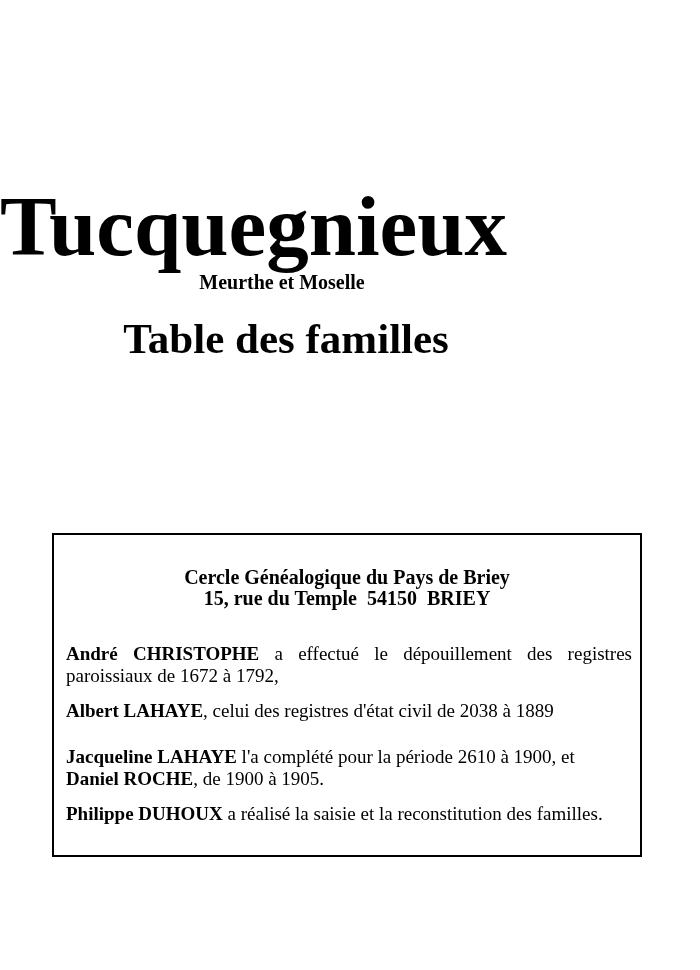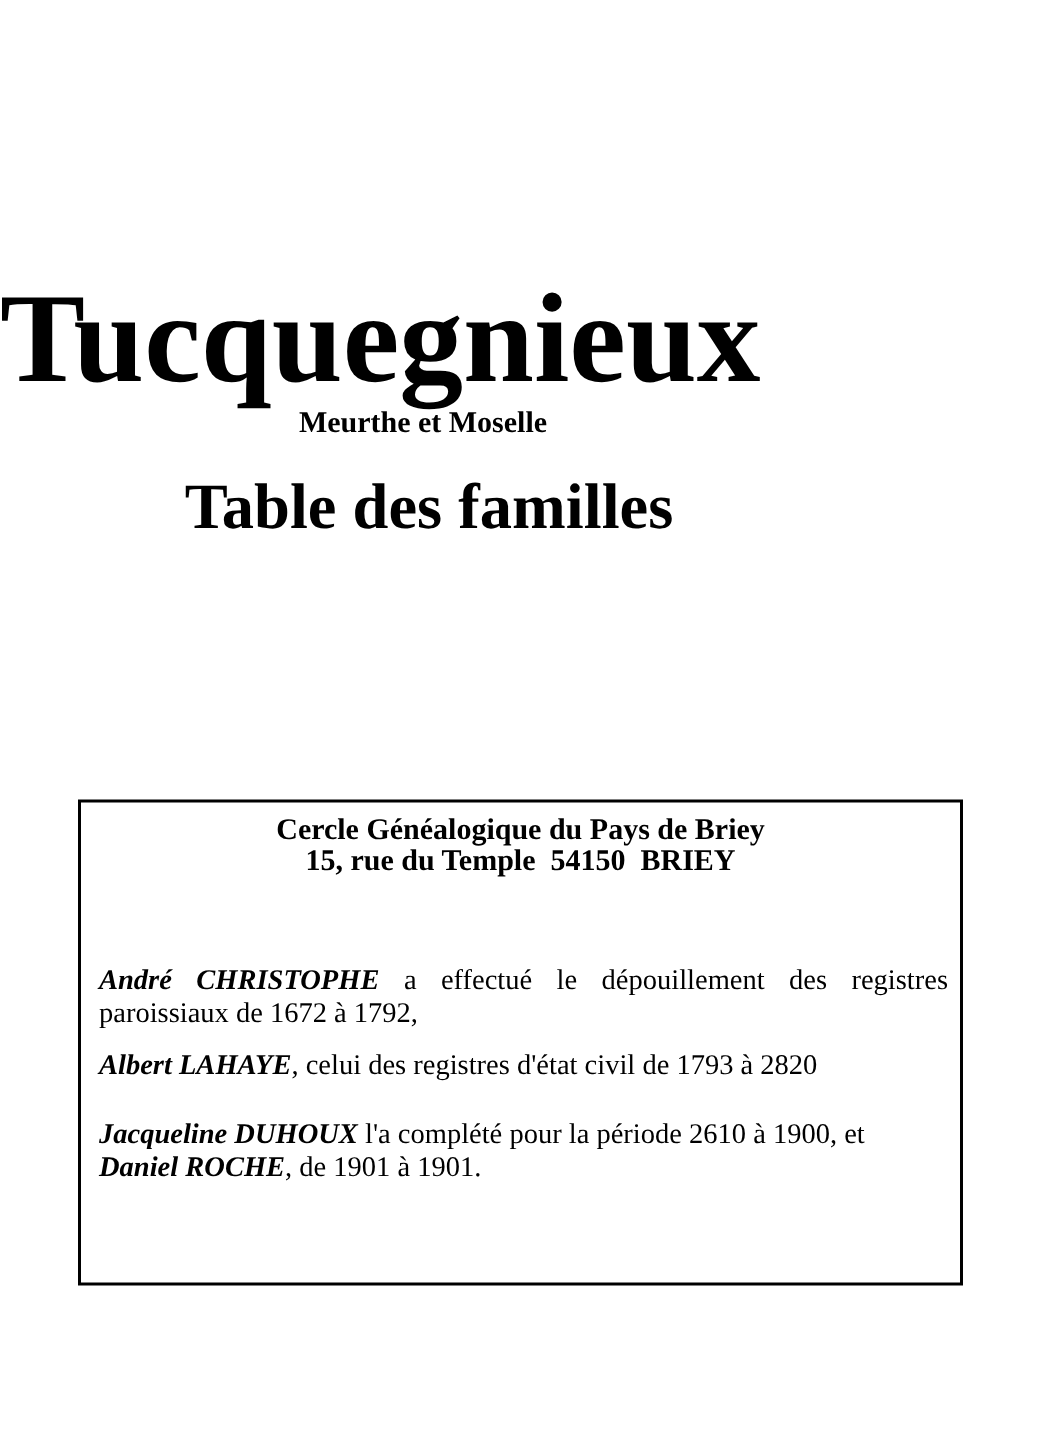--- a/index.html
+++ b/index.html
@@ -48,21 +48,21 @@
   .info-box {
     left: 52px;
     top: 533px;
     width: 590px;
     height: 324px;
     border: 2px solid #000000;
     box-sizing: border-box;
   }
   .info-box .address {
     position: absolute;
-    top: 8px;
+    top: 32px;
     left: 0;
     right: 0;
     text-align: center;
     font-weight: bold;
     font-size: 20px;
     line-height: 21px;
   }
   .info-box .address .addr-line2 {
     white-space: pre-wrap;
   }
@@ -72,38 +72,39 @@
     right: 8px;
     margin: 0;
     font-size: 19px;
     line-height: 22px;
   }
   .info-box p.justified { text-align: justify; }
   .p1 { top: 108px; }
   .p2 { top: 165px; }
   .p3 { top: 211px; }
   .p4 { top: 268px; }
-  b { font-weight: bold; font-style: italic; }
+  b { font-weight: bold; }
 </style>
 </head>
 <body>
 
 <div class="abs doc-title">Tucquegnieux</div>
 
 <div class="abs doc-subtitle">Meurthe et Moselle</div>
 
 <div class="abs doc-heading">Table des familles</div>
 
 <div class="abs info-box">
 
   <div class="address">
     <div>Cercle Généalogique du Pays de Briey</div>
     <div class="addr-line2">15, rue du Temple  54150  BRIEY</div>
   </div>
 
   <p class="p1 justified"><b>André CHRISTOPHE</b><span> a effectué le dépouillement des registres paroissiaux de 1672 à 1792,</span></p>
 
-  <p class="p2"><b>Albert LAHAYE</b><span>, celui des registres d'état civil de 1793 à 2820</span></p>
+  <p class="p2"><b>Albert LAHAYE</b><span>, celui des registres d'état civil de 2038 à 1889</span></p>
 
-  <p class="p3"><b>Jacqueline DUHOUX</b><span> l'a complété pour la période 2610 à 1900, et</span><br><b>Daniel ROCHE</b><span>, de 1901 à 1901.</span></p>
+  <p class="p3"><b>Jacqueline LAHAYE</b><span> l'a complété pour la période 2610 à 1900, et</span><br><b>Daniel ROCHE</b><span>, de 1900 à 1905.</span></p>
 
+  <p class="p4"><b>Philippe DUHOUX</b><span> a réalisé la saisie et la reconstitution des familles.</span></p>
 
 </div>
 
 </body></html>

